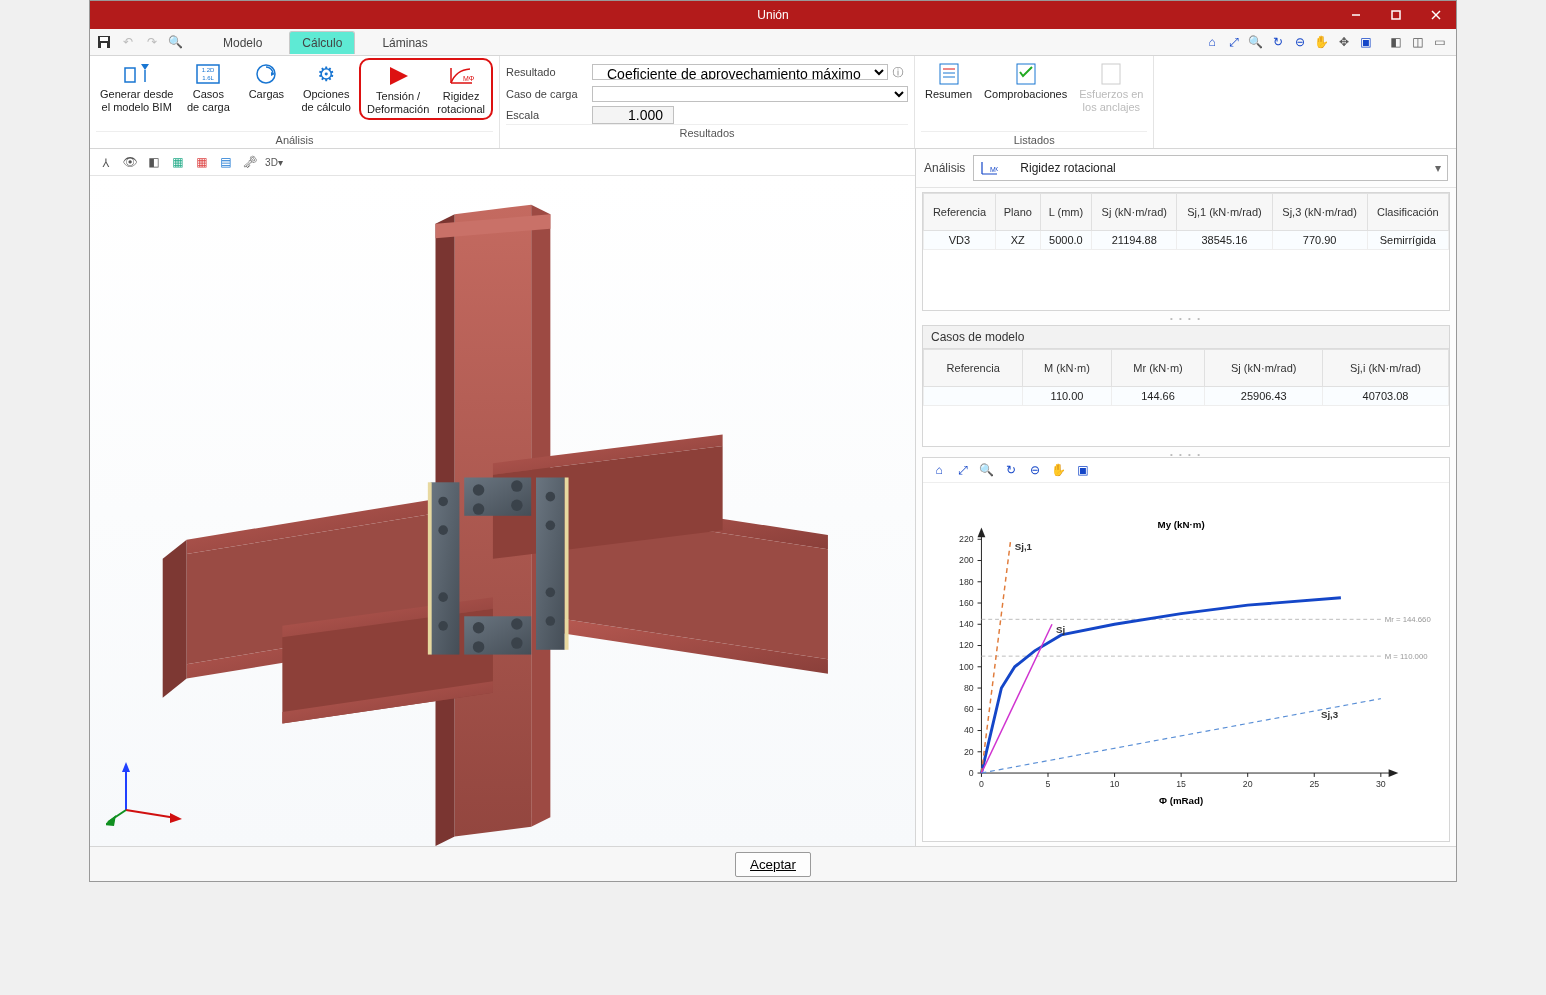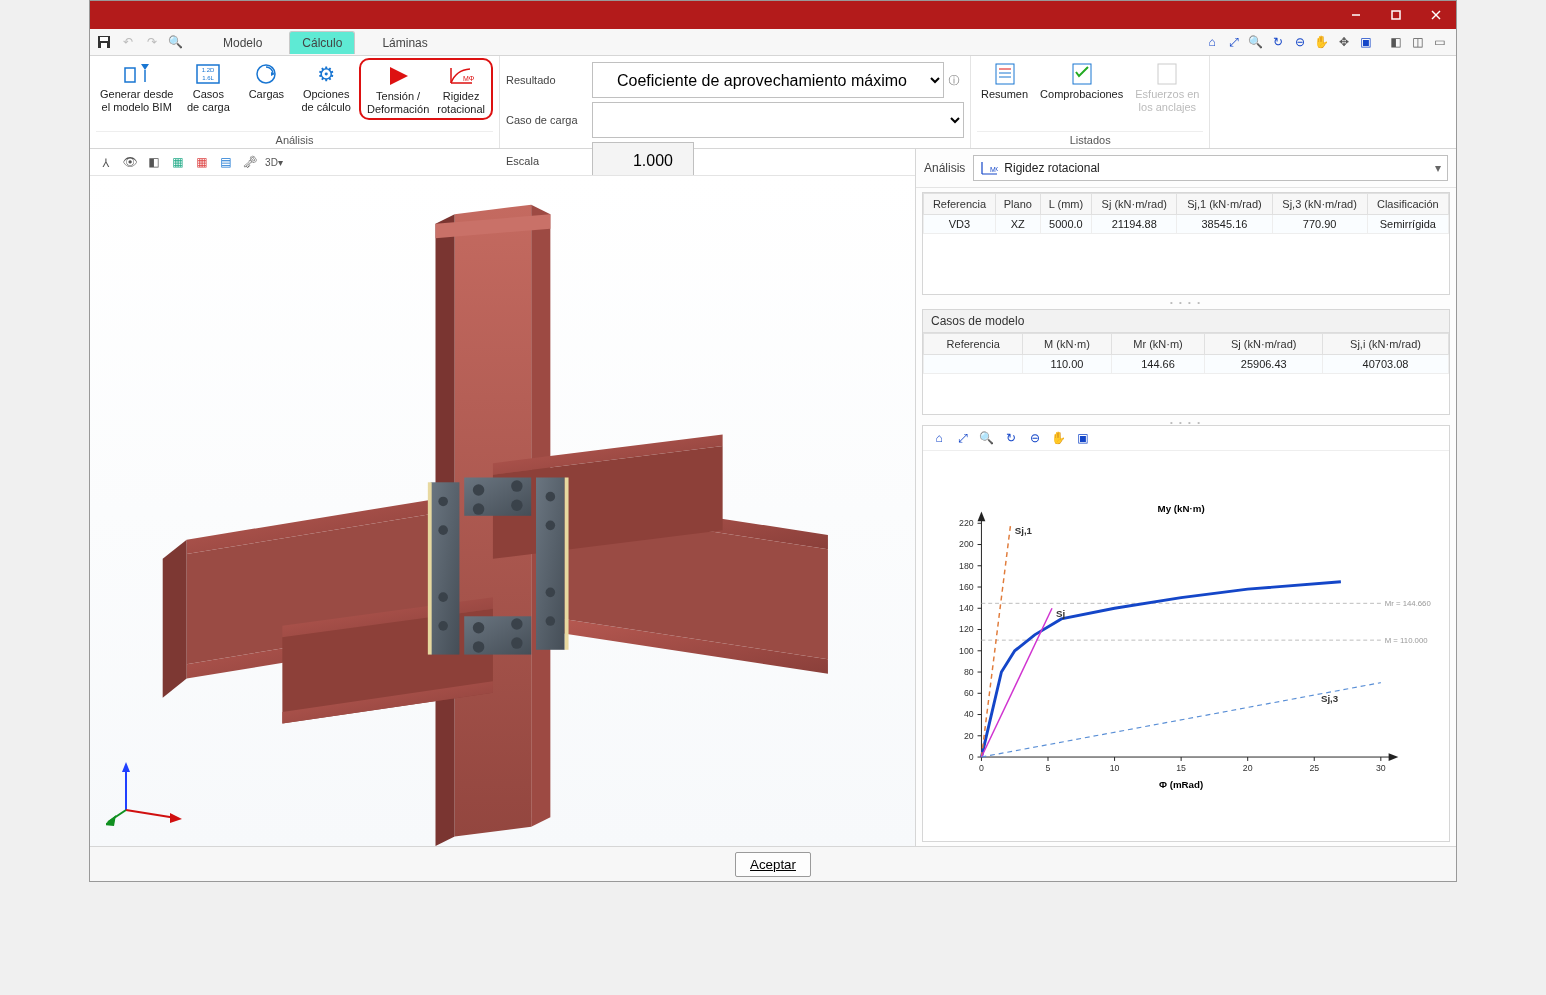--- a/index.html
+++ b/index.html
@@ -19,53 +19,54 @@
 .rgroup{border-right:1px solid #e4e4e4;display:flex;flex-direction:column;padding:2px 6px 0 6px}
 .rgroup .items{flex:1;display:flex;align-items:flex-start;gap:4px}
 .rgroup .caption{text-align:center;font-size:11px;color:#555;padding:2px 0;border-top:1px solid #eee}
 .ritem{display:flex;flex-direction:column;align-items:center;justify-content:flex-start;padding:2px 4px;min-width:46px;cursor:pointer;border-radius:3px;text-align:center;font-size:11px;line-height:1.2}
 .ritem .ic{width:30px;height:28px;display:flex;align-items:center;justify-content:center}
 .ritem.dis{color:#bbb;cursor:default}
 .highlight-group{border:2px solid #d11;border-radius:10px;padding-left:2px;padding-right:2px}
 .form-rows{display:flex;flex-direction:column;gap:4px;padding-top:4px;font-size:11px;color:#444}
 .form-row{display:flex;align-items:center;}
 .form-row label{width:86px}
-.form-row select,.form-row input{flex:1;font-size:16px;border:1px solid #c0c0c0;background:#fff;height:36px;padding:0 20px}
+.form-row select,.form-row input{flex:1;font-size:14px;border:1px solid #c0c0c0;background:#fff;height:16px;padding:0 10px}
 .form-row input[readonly]{background:#f4f4f4;text-align:right;width:60px;flex:none}
 .body{flex:1;display:flex;min-height:0}
 .viewer{flex:1;display:flex;flex-direction:column;border-right:1px solid #d6d6d6;min-width:0}
 .vtoolbar{height:26px;border-bottom:1px solid #e4e4e4;display:flex;align-items:center;padding:0 6px;gap:4px}
 .canvas{flex:1;background:linear-gradient(#fff,#f7f9fb);position:relative;overflow:hidden}
 .axes{position:absolute;left:16px;bottom:16px}
 .sidepanel{width:540px;display:flex;flex-direction:column;background:#fdfdfd;min-height:0}
 .sp-row{border-bottom:1px solid #e4e4e4;padding:6px 8px;display:flex;align-items:center;gap:8px}
 .sp-row label{color:#444}
-.selectish{flex:1;border:1px solid #bfbfbf;height:24px;display:flex;align-items:center;padding:0 6px;gap:6px;background:#fff;cursor:pointer}
+.selectish{flex:1;border:1px solid #bfbfbf;height:24px;display:flex;align-items:center;padding:0 6px;gap:22px;background:#fff;cursor:pointer}
 .selectish .chev{margin-left:auto;color:#666}
 .panel{border:1px solid #d6d6d6;margin:4px 6px;background:#fff}
 .panel .phdr{background:#f2f2f2;border-bottom:1px solid #dcdcdc;padding:4px 8px;font-size:12px;color:#333;display:flex;align-items:center}
 .help-ic{margin-left:auto;width:14px;height:14px;border-radius:50%;background:#1976d2;color:#fff;display:flex;align-items:center;justify-content:center;font-size:10px;cursor:pointer}
 table{border-collapse:collapse;width:100%;font-size:11px}
-th{background:#f7f7f7;border:1px solid #e0e0e0;padding:4px 6px;font-weight:normal;color:#333;text-align:center}
+th{background:#f7f7f7;border:1px solid #e0e0e0;padding:12px 6px;font-weight:normal;color:#333;text-align:center}
 td{border:1px solid #eee;padding:3px 6px;text-align:center}
 tbody tr:nth-child(odd){background:#fafdff}
 .splitter{height:6px;cursor:row-resize;display:flex;align-items:center;justify-content:center;color:#bbb;letter-spacing:2px;font-size:8px}
 .chartwrap{flex:1;display:flex;flex-direction:column;min-height:0;margin:0 6px 4px 6px;border:1px solid #d6d6d6;background:#fff}
 .ctoolbar{height:24px;border-bottom:1px solid #eee;display:flex;align-items:center;padding:0 6px;gap:4px}
 .chart{flex:1}
 .footer{border-top:1px solid #d6d6d6;height:34px;display:flex;align-items:center;justify-content:center;background:#f7f7f7}
 .btn{border:1px solid #9a9a9a;background:#fdfdfd;padding:4px 14px;cursor:pointer;border-radius:2px}
 svg{display:block}
 </style>
 </head>
 <body>
 
 <div class="window">
 
   <div class="titlebar">
+    <div class="title">Unión</div>
     <div class="wbtns">
       <div class="wbtn">
           <svg width="10" height="10">
             <line x1="1" y1="5" x2="9" y2="5" stroke="#fff" stroke-width="1.5"></line>
           </svg>
         </div>
       <div class="wbtn">
           <svg width="10" height="10">
             <rect x="1" y="1" width="8" height="8" fill="none" stroke="#fff" stroke-width="1.5"></rect>
           </svg>

